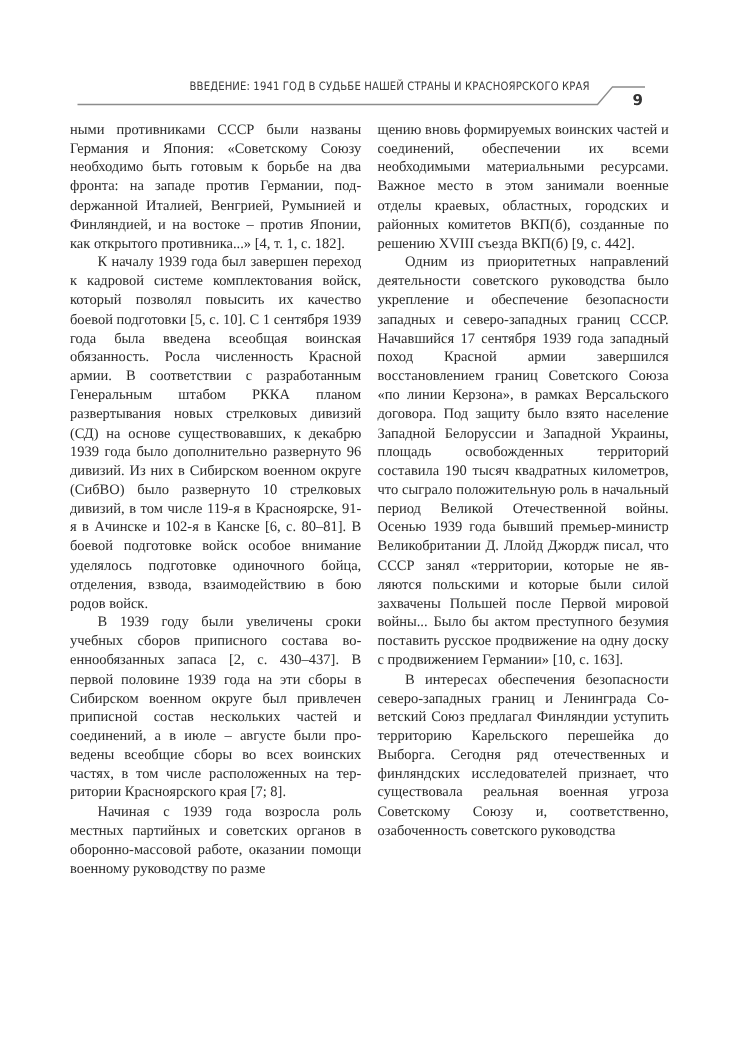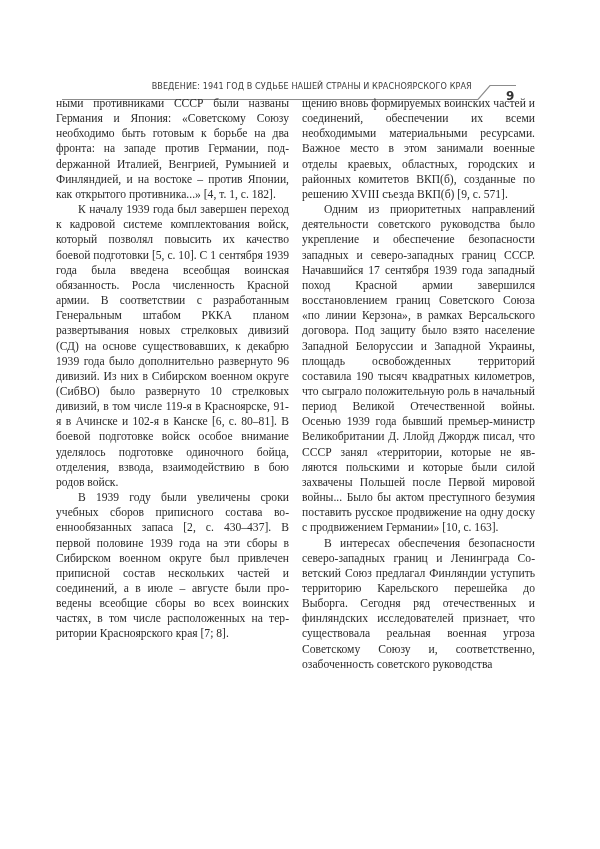--- a/index.html
+++ b/index.html
@@ -1,21 +1,21 @@
 <!DOCTYPE html>
 <html><head>
   <meta charset="utf-8">
   <style>
     html, body { margin: 0; padding: 0; }
     body {
       width: 600px; height: 849px; background: #ffffff; position: relative; overflow: hidden;
       font-family: "Liberation Serif", serif; color: #2a2a2a;
     }
     .running-head {
-      position: absolute; left: 0; top: 0; width: 600px; height: 100px; margin-top: 16px;
+      position: absolute; left: 0; top: 0; width: 600px; height: 100px;
     }
     .running-head .title {
       position: absolute; right: 128px; top: 64px;
       font-family: "DejaVu Sans", sans-serif; font-size: 9.2px; letter-spacing: 0.1px;
       color: #3a3a3a; white-space: nowrap; transform: scaleX(0.88); transform-origin: right center;
     }
     .running-head svg { position: absolute; left: 0; top: 0; }
     .running-head .pagenum {
       position: absolute; left: 506px; top: 73px;
       font-family: "DejaVu Sans", sans-serif; font-weight: bold; font-size: 12px; color: #333;
@@ -38,19 +38,20 @@
     <polyline points="62,83.5 478,83.5 490,69.5 516,69.5" fill="none" stroke="#8c8c8c" stroke-width="1.2"></polyline>
   </svg>
   <div class="title">ВВЕДЕНИЕ: 1941 ГОД В СУДЬБЕ НАШЕЙ СТРАНЫ И КРАСНОЯРСКОГО КРАЯ</div>
   <div class="pagenum">9</div>
 </div>
 
 <div class="col left">
   <p>ными противниками СССР были названы Германия и Япония: «Советскому Союзу необходимо быть готовым к борьбе на два фронта: на западе против Германии, под­dержанной Италией, Венгрией, Румынией и Финляндией, и на востоке – против Япо­нии, как открытого противника...» [4, т. 1, с. 182].</p>
   <p class="indent">К началу 1939 года был завершен пере­ход к кадровой системе комплектования войск, который позволял повысить их ка­чество боевой подготовки [5, с. 10]. С 1 сен­тября 1939 года была введена всеобщая во­инская обязанность. Росла численность Красной армии. В соответствии с разра­ботанным Генеральным штабом РККА планом развертывания новых стрелковых дивизий (СД) на основе существовавших, к декабрю 1939 года было дополнитель­но развернуто 96 дивизий. Из них в Си­бирском военном округе (СибВО) было развернуто 10 стрелковых дивизий, в том числе 119-я в Красноярске, 91-я в Ачинске и 102-я в Канске [6, с. 80–81]. В боевой под­готовке войск особое внимание уделялось подготовке одиночного бойца, отделения, взвода, взаимодействию в бою родов войск.</p>
   <p class="indent">В 1939 году были увеличены сроки учебных сборов приписного состава во­еннообязанных запаса [2, с. 430–437]. В первой половине 1939 года на эти сборы в Сибирском военном округе был привле­чен приписной состав нескольких частей и соединений, а в июле – августе были про­ведены всеобщие сборы во всех воинских частях, в том числе расположенных на тер­ритории Красноярского края [7; 8].</p>
+  <p class="indent">Начиная с 1939 года возросла роль местных партийных и советских органов в оборонно-массовой работе, оказании помощи военному руководству по разме­</p>
 </div>
 
 <div class="col right">
-  <p>щению вновь формируемых воинских ча­стей и соединений, обеспечении их всеми необходимыми материальными ресур­сами. Важное место в этом занимали во­енные отделы краевых, областных, го­родских и районных комитетов ВКП(б), созданные по решению XVIII съезда ВКП(б) [9, с. 571].</p>
+  <p>щению вновь формируемых воинских ча­стей и соединений, обеспечении их всеми необходимыми материальными ресур­сами. Важное место в этом занимали во­енные отделы краевых, областных, го­родских и районных комитетов ВКП(б), созданные по решению XVIII съезда ВКП(б) [9, с. 442].</p>
   <p class="indent">Одним из приоритетных направле­ний деятельности советского руководства было укрепление и обеспечение безопас­ности западных и северо-западных границ СССР. Начавшийся 17 сентября 1939 года западный поход Красной армии завер­шился восстановлением границ Совет­ского Союза «по линии Керзона», в рам­ках Версальского договора. Под защиту было взято население Западной Белорус­сии и Западной Украины, площадь осво­божденных территорий составила 190 ты­сяч квадратных километров, что сыграло положительную роль в начальный период Великой Отечественной войны. Осенью 1939 года бывший премьер-министр Вели­кобритании Д. Ллойд Джордж писал, что СССР занял «территории, которые не яв­ляются польскими и которые были силой захвачены Польшей после Первой миро­вой войны... Было бы актом преступного безумия поставить русское продвижение на одну доску с продвижением Герма­нии» [10, с. 163].</p>
   <p class="indent">В интересах обеспечения безопасности северо-западных границ и Ленинграда Со­ветский Союз предлагал Финляндии усту­пить территорию Карельского перешейка до Выборга. Сегодня ряд отечественных и финляндских исследователей признает, что существовала реальная военная угро­за Советскому Союзу и, соответственно, озабоченность советского руководства</p>
 </div>
 
 </body></html>

